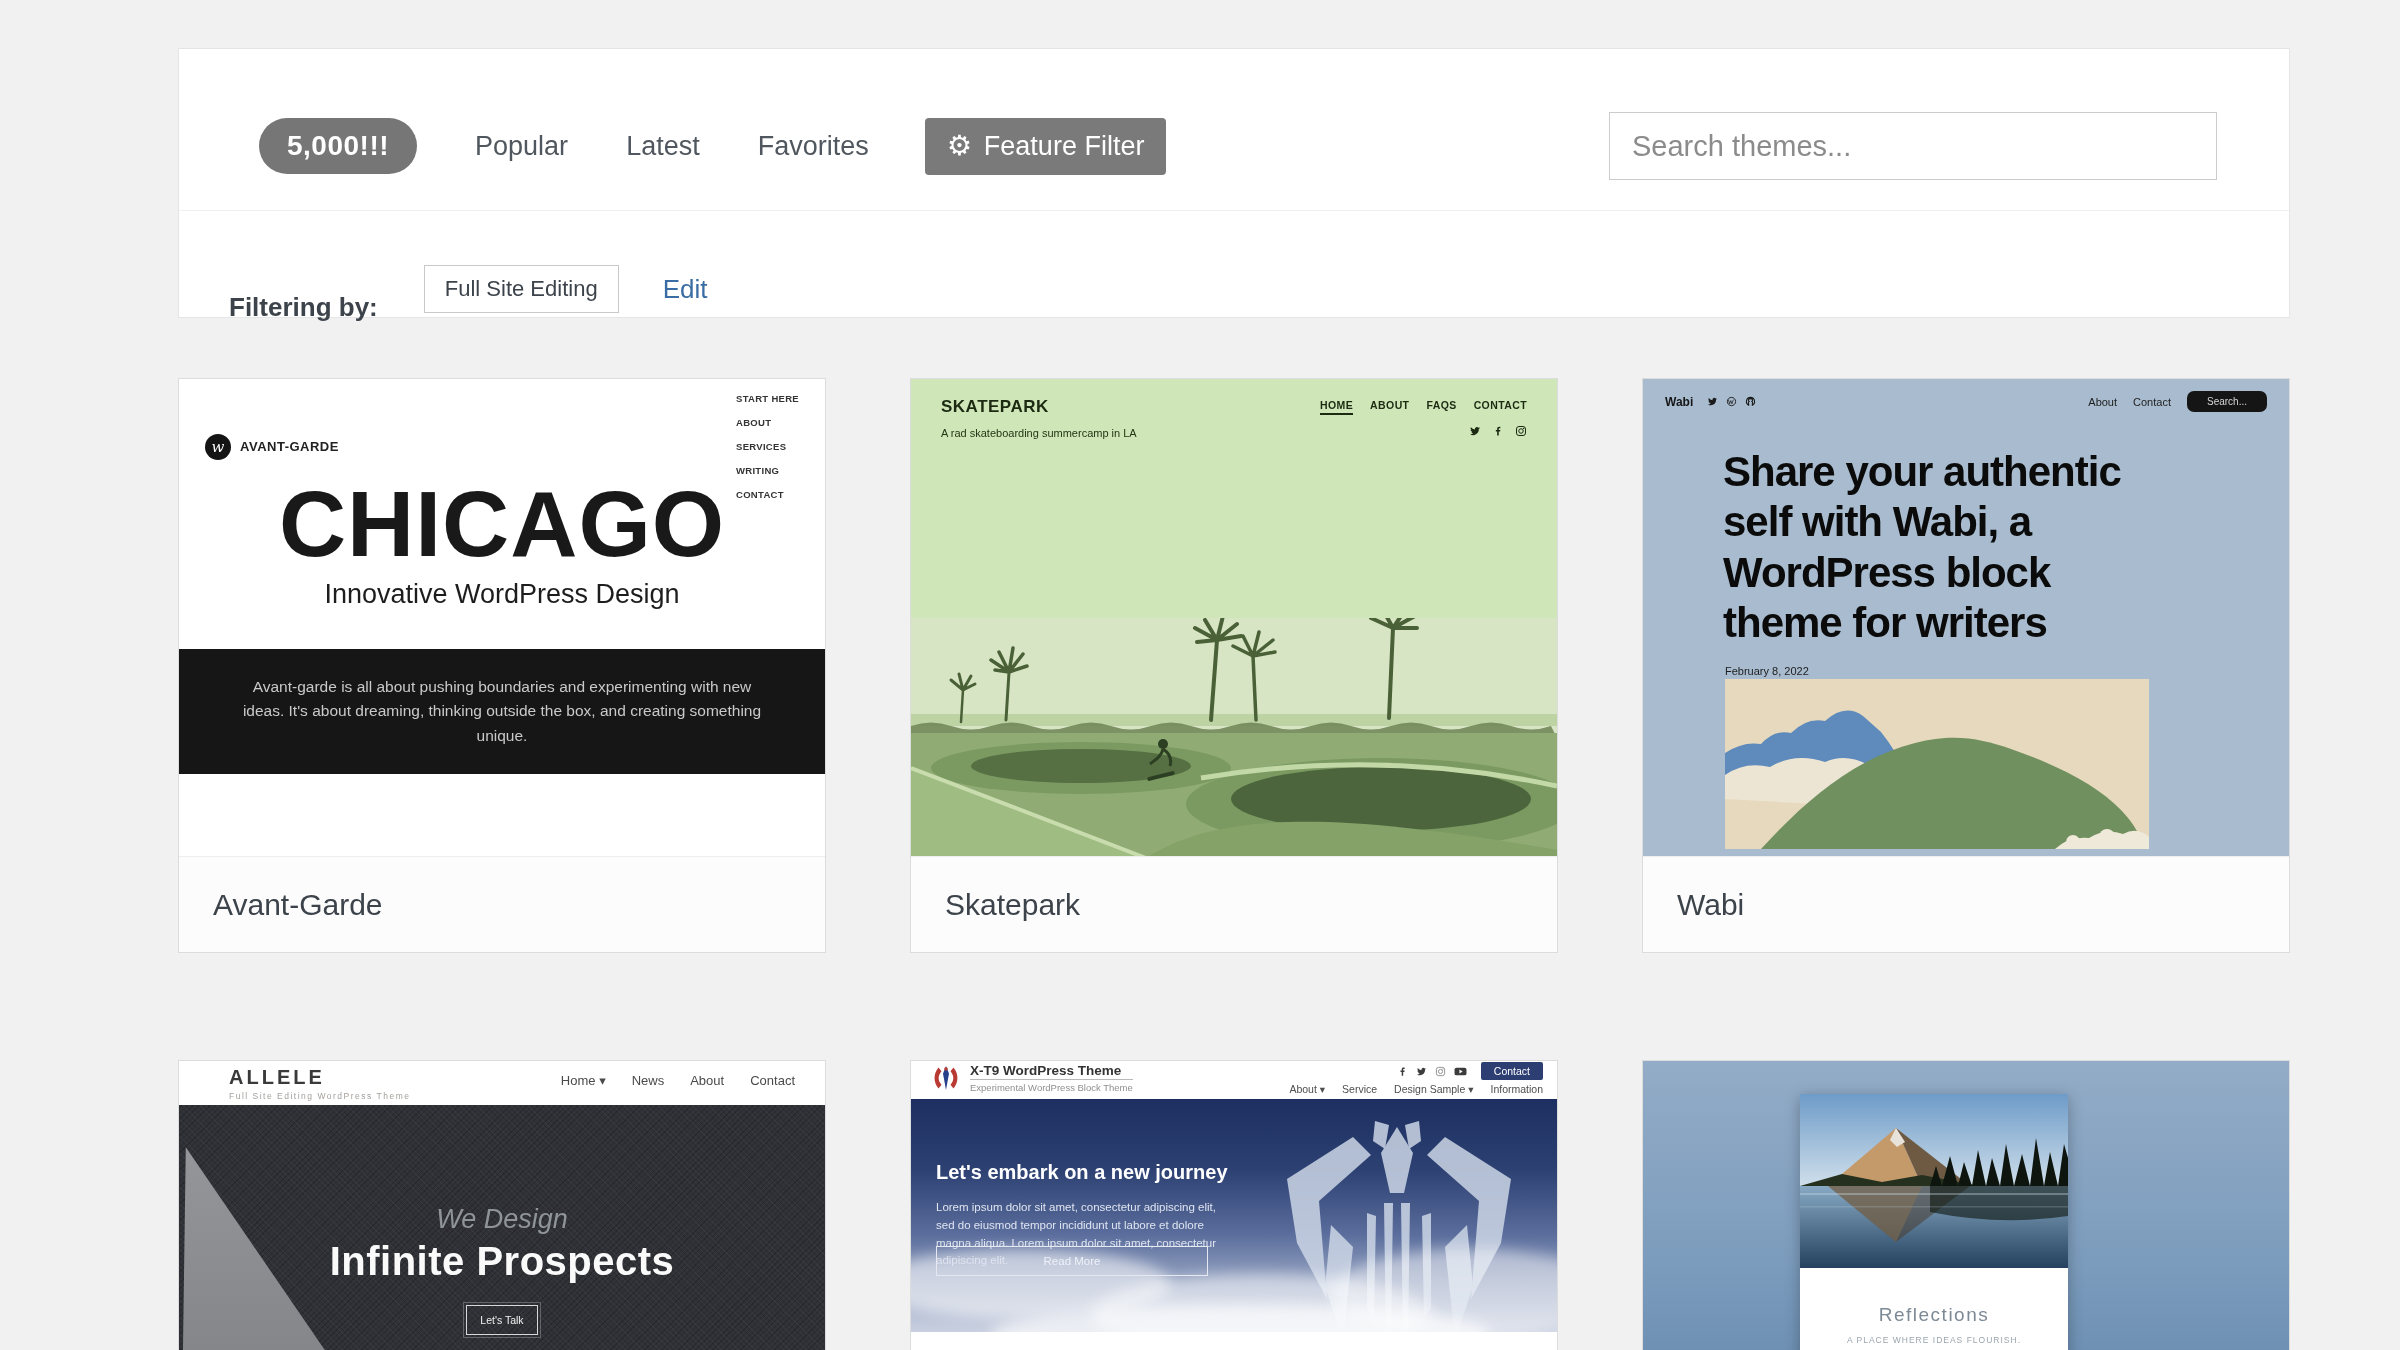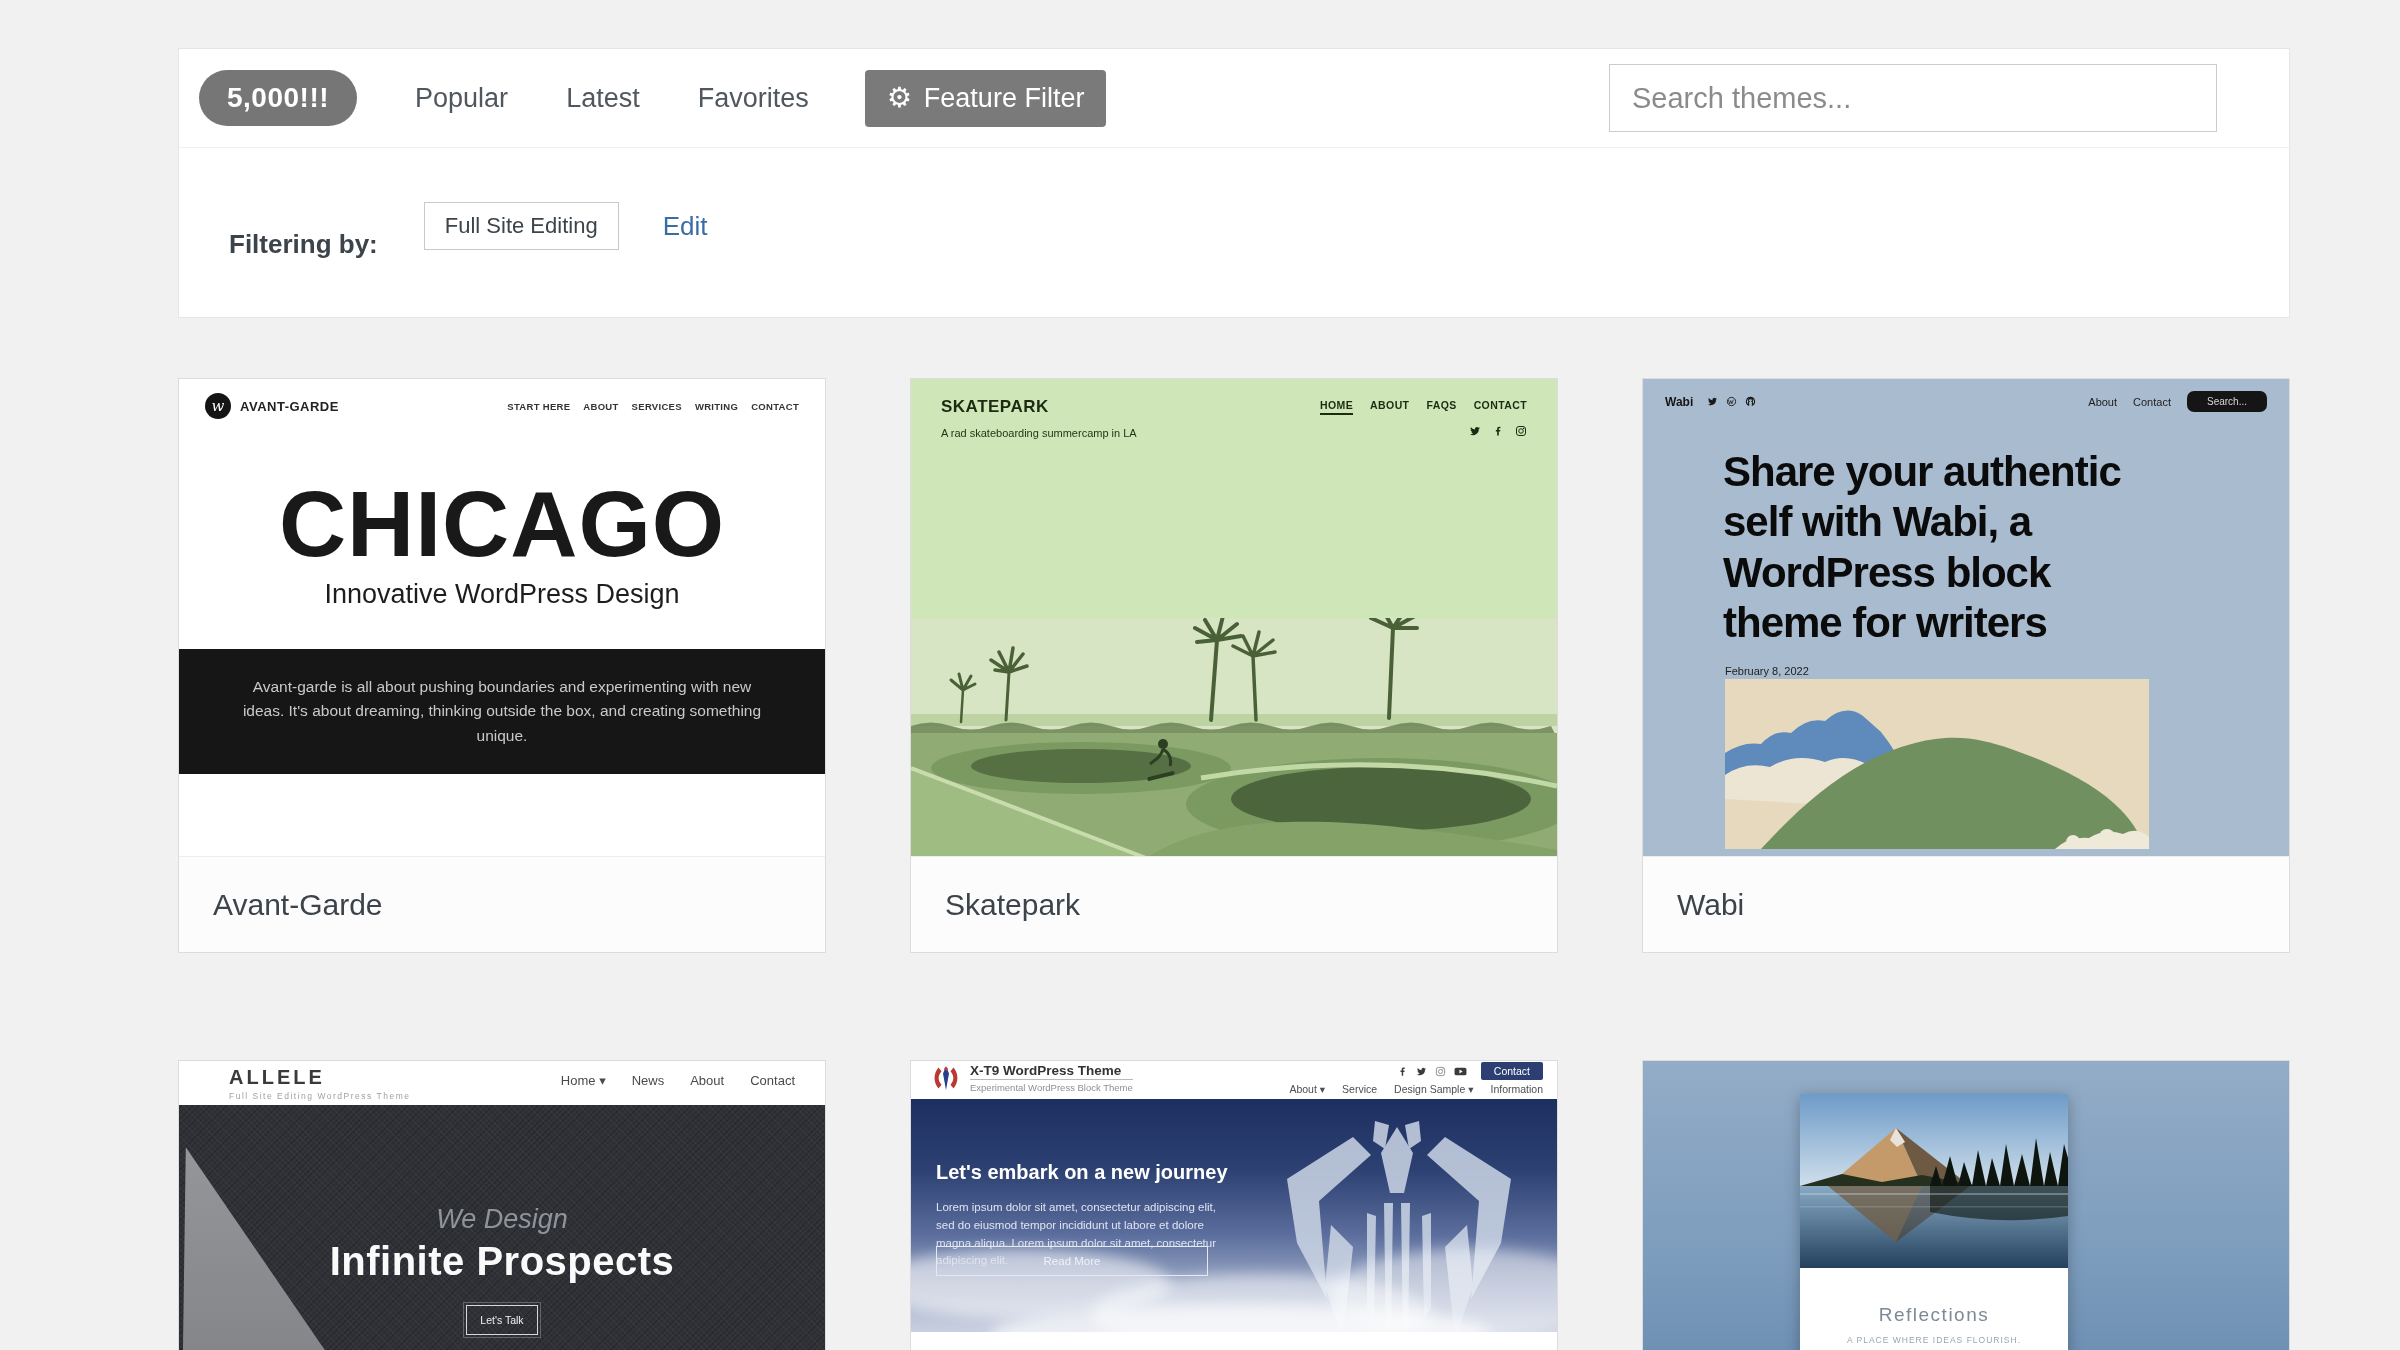--- a/index.html
+++ b/index.html
@@ -11,22 +11,23 @@
     position:relative;
   }
   a { text-decoration:none; cursor:pointer; }
 
   
   .panel {
     position:absolute; left:178px; top:48px; width:2112px; height:270px;
     background:#fff; border:1px solid #e5e5e5;
   }
   .toolbar-row {
-    height:99px; display:flex; align-items:center; padding:0 72px 0 20px;
+    height:129px; display:flex; align-items:center; padding:0 72px 0 80px;
     border-bottom:1px solid #f0f0f0;
+    margin-top:33px;
   }
   .count-pill {
     background:#767676; color:#fff; font-weight:bold; font-size:28px;
     padding:12px 28px; border-radius:34px; letter-spacing:.5px;
   }
   .tb-link { font-size:27px; color:#50575e; margin-left:58px; }
   .ff-btn {
     margin-left:56px; background:#7a7a7a; border:none; color:#fff;
     font-size:27px; font-family:inherit; display:flex; align-items:center;
     gap:12px; padding:13px 22px; border-radius:4px; cursor:pointer;
@@ -69,21 +70,21 @@
     position:absolute; top:14px; left:26px; right:26px;
     display:flex; justify-content:space-between; align-items:center;
   }
   .ag-brandwrap { display:flex; align-items:center; gap:9px; }
   .ag-logo {
     width:26px; height:26px; border-radius:50%; background:#141414; color:#fff;
     font-family:"DejaVu Serif", serif; font-style:italic; font-size:15px;
     display:flex; align-items:center; justify-content:center;
   }
   .ag-brand { font-size:13px; font-weight:bold; color:#222; letter-spacing:.5px; }
-  .ag-nav { display:flex; gap:13px; }
+  .ag-nav { display:flex; gap:13px;flex-direction:column; }
   .ag-nav span { font-size:9.5px; font-weight:600; color:#333; letter-spacing:.3px; }
   .ag-title {
     position:absolute; top:92px; left:0; right:0; text-align:center;
     font-size:93px; font-weight:bold; color:#191919; letter-spacing:1px;
   }
   .ag-subtitle {
     position:absolute; top:200px; left:0; right:0; text-align:center;
     font-size:27px; font-weight:500; color:#1d1d1d;
   }
   .ag-band {

